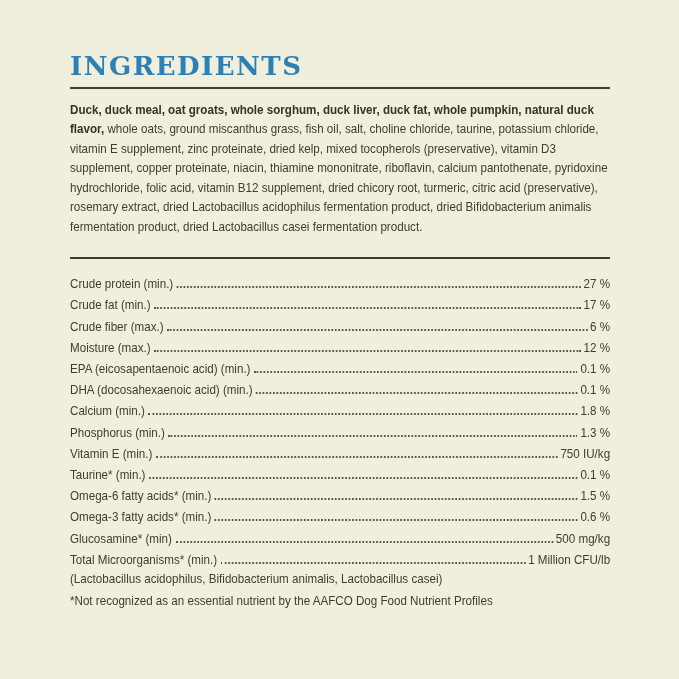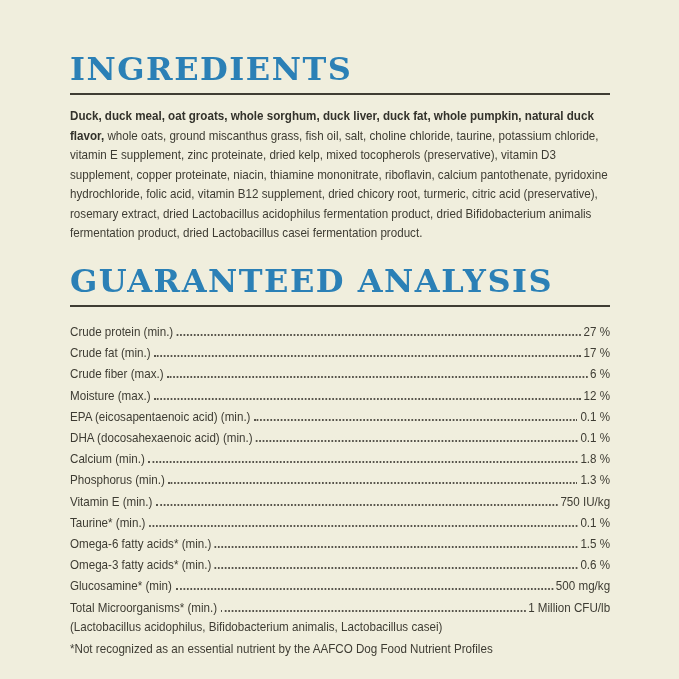--- a/index.html
+++ b/index.html
@@ -18,21 +18,21 @@
     font-family: "Liberation Sans", sans-serif;
     color: var(--ink);
     overflow: hidden;
   }
   .label-wrap {
     padding: 52px 69px 0 70px;
   }
   h1.sec-title {
     font-family: "DejaVu Serif", serif;
     font-weight: bold;
-    font-size: 32px;
+    font-size: 26px;
     line-height: 1.1;
     letter-spacing: 1.5px;
     color: var(--accent);
     margin: 0 0 6px 0;
   }
   hr.rule {
     border: none;
     border-top: 2.5px solid var(--rule);
     margin: 0 0 11px 0;
   }
@@ -78,21 +78,20 @@
 
   <section>
     <h1 class="sec-title">INGREDIENTS</h1>
     <hr class="rule">
     <div class="cond">
       <p class="ingredients-text"><strong>Duck, duck meal, oat groats, whole sorghum, duck liver, duck fat, whole pumpkin, natural duck flavor,</strong><span> whole oats, ground miscanthus grass, fish oil, salt, choline chloride, taurine, potassium chloride, vitamin E supplement, zinc proteinate, dried kelp, mixed tocopherols (preservative), vitamin D3 supplement, copper proteinate, niacin, thiamine mononitrate, riboflavin, calcium pantothenate, pyridoxine hydrochloride, folic acid, vitamin B12 supplement, dried chicory root, turmeric, citric acid (preservative), rosemary extract, dried Lactobacillus acidophilus fermentation product, dried Bifidobacterium animalis fermentation product, dried Lactobacillus casei fermentation product.</span></p>
     </div>
   </section>
 
   <section class="section-analysis">
-    <h1 class="sec-title">GUARANTEED ANALYSIS</h1>
     <hr class="rule">
     <div class="cond">
       <div class="ga-table">
           <div class="row">
             <span class="lbl">Crude protein (min.)</span>
             <span class="dots"></span>
             <span class="val">27 %</span>
           </div>
           <div class="row">
             <span class="lbl">Crude fat (min.)</span>

